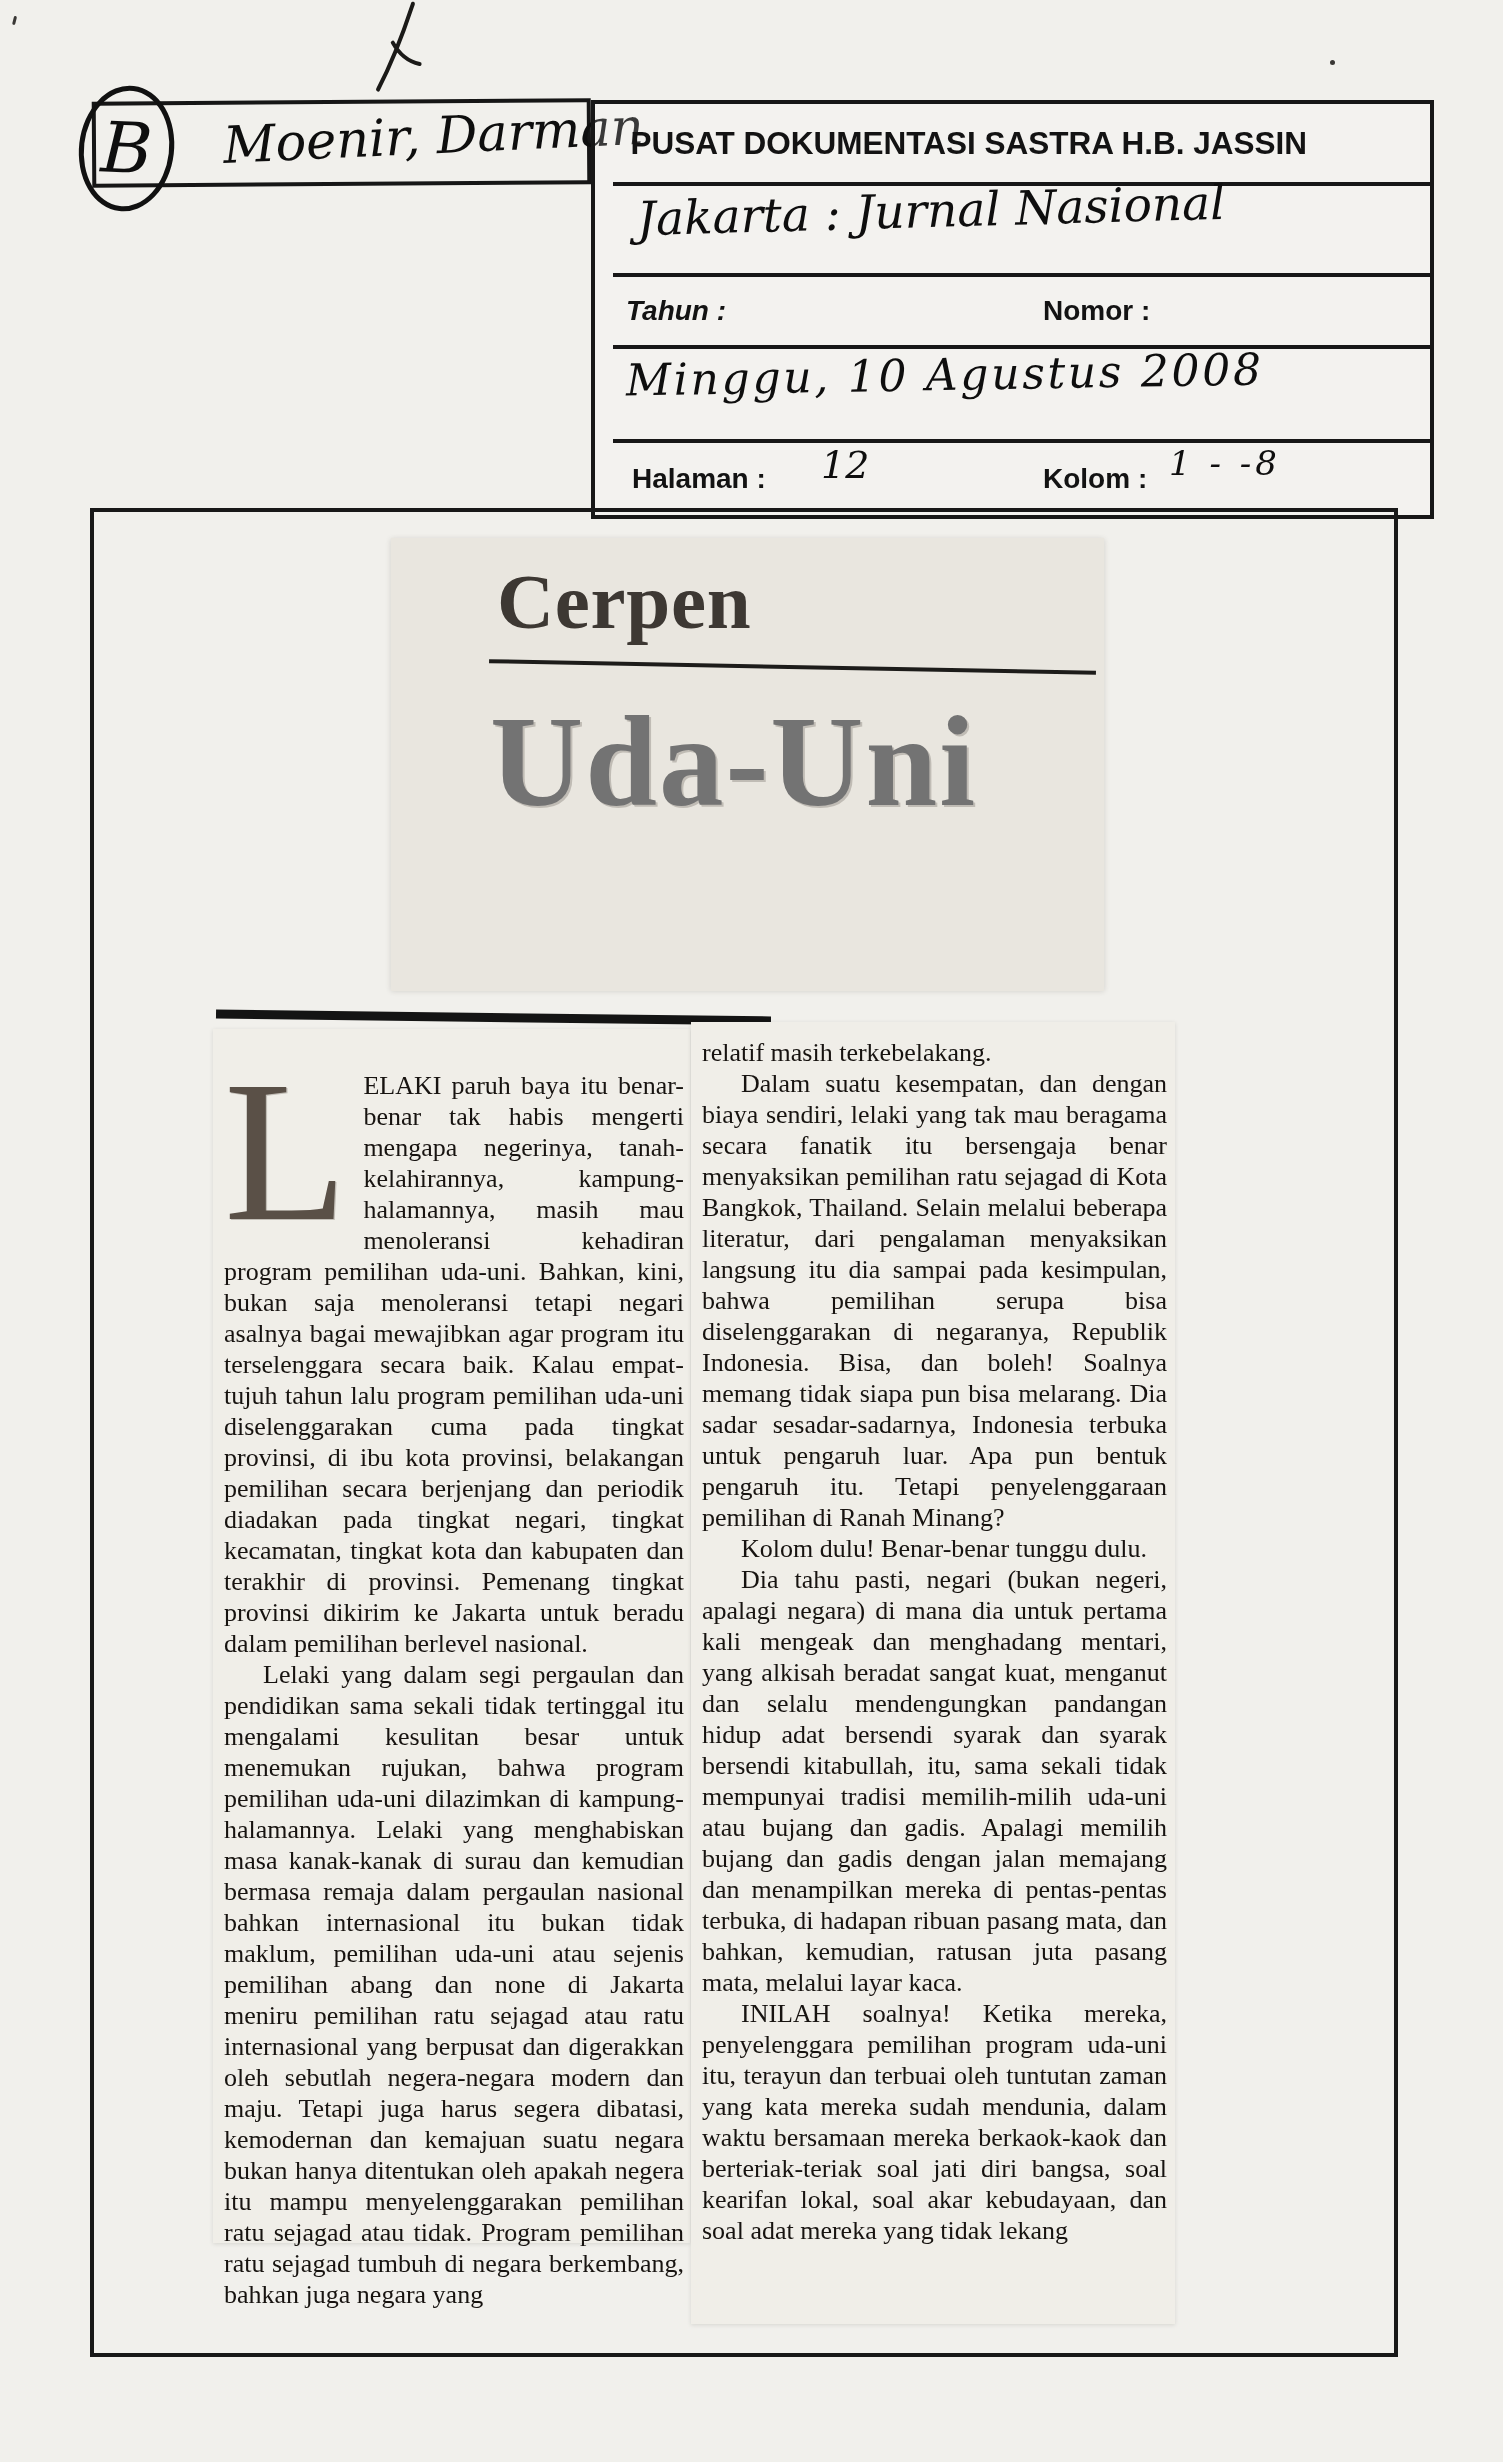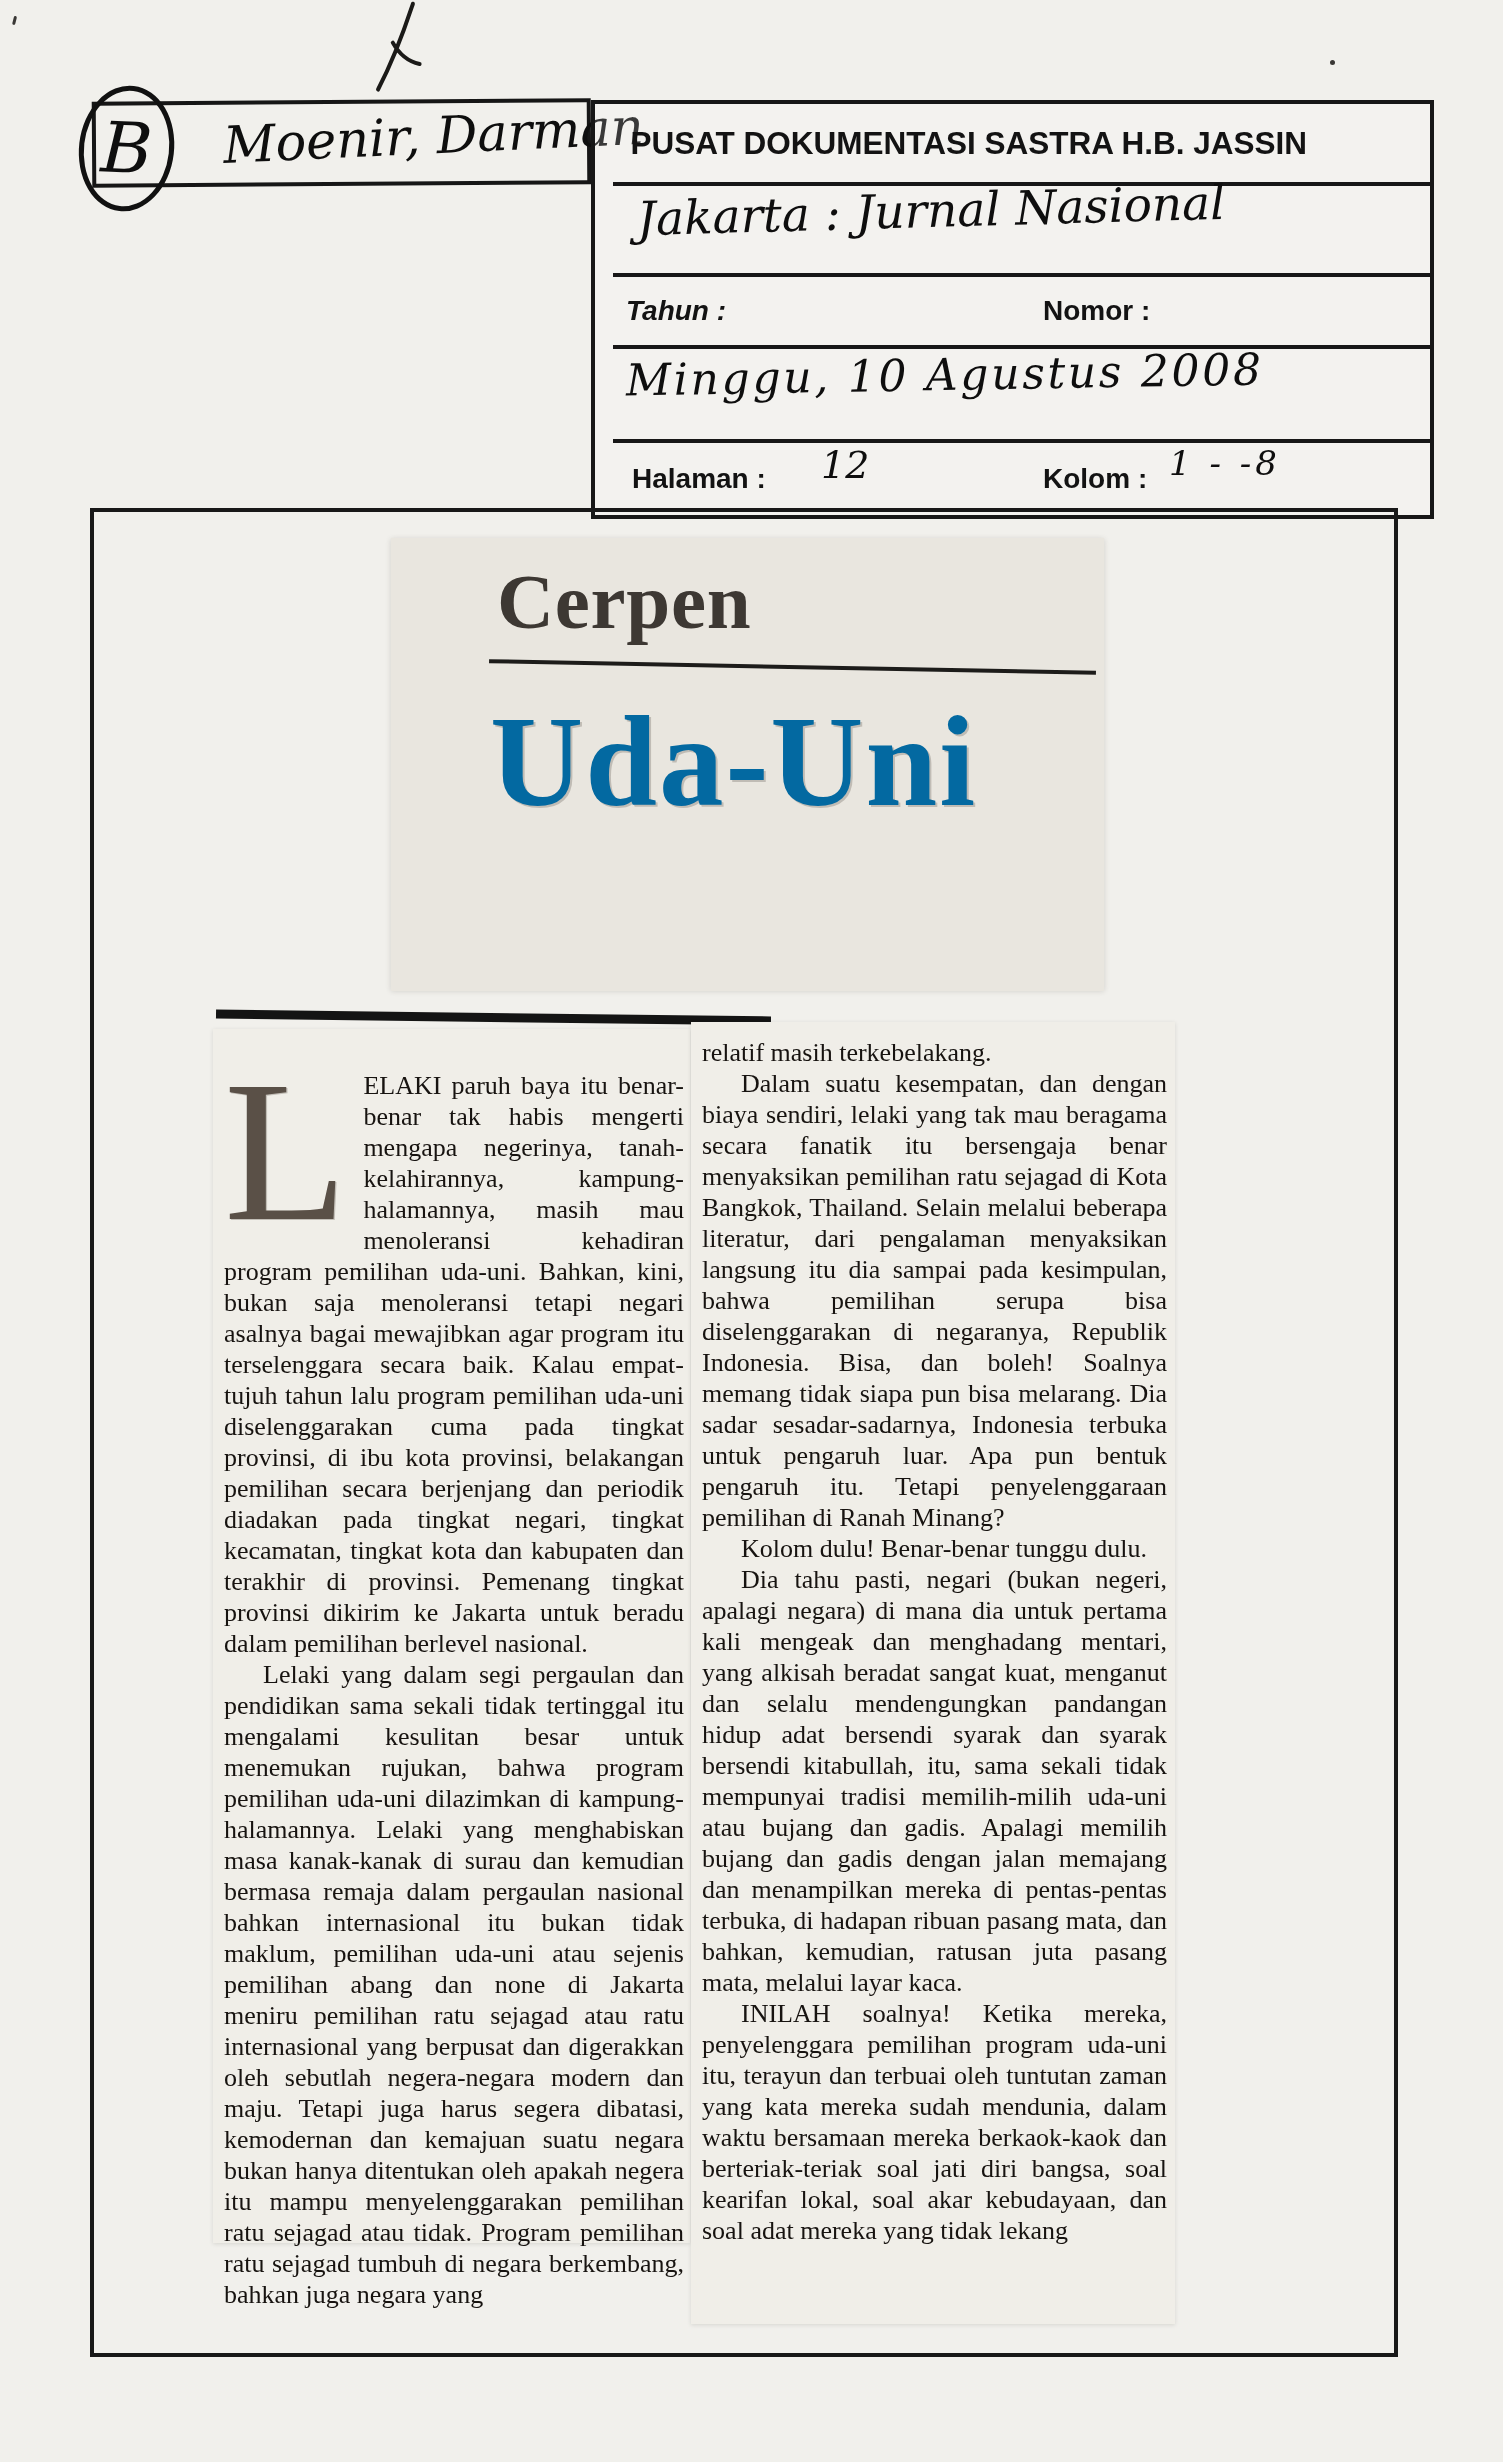--- a/index.html
+++ b/index.html
@@ -99,21 +99,21 @@
     letter-spacing: 0.7px;
   }
   .rubric-line {
     position: absolute; left: 98px; top: 127px;
     width: 607px; height: 4px; background: #1d1c1a;
     transform: rotate(1.1deg);
   }
   .title {
     position: absolute; left: 99px; top: 150px;
     font-family: "Liberation Serif", serif;
-    font-weight: bold; font-size: 129px; color: #0369a1;
+    font-weight: bold; font-size: 129px; color: #737373;
     letter-spacing: 2px; white-space: nowrap;
     text-shadow: 2px 2px 0 rgba(70,64,57,0.25);
   }
   .byline-strip {
     position: absolute; left: 35px; top: 390px;
     width: 697px; height: 60px;
     background: #f4f3ef;
     box-shadow: 0 1.3px 4px rgba(60,55,45,0.15);
   }
   .byline {

